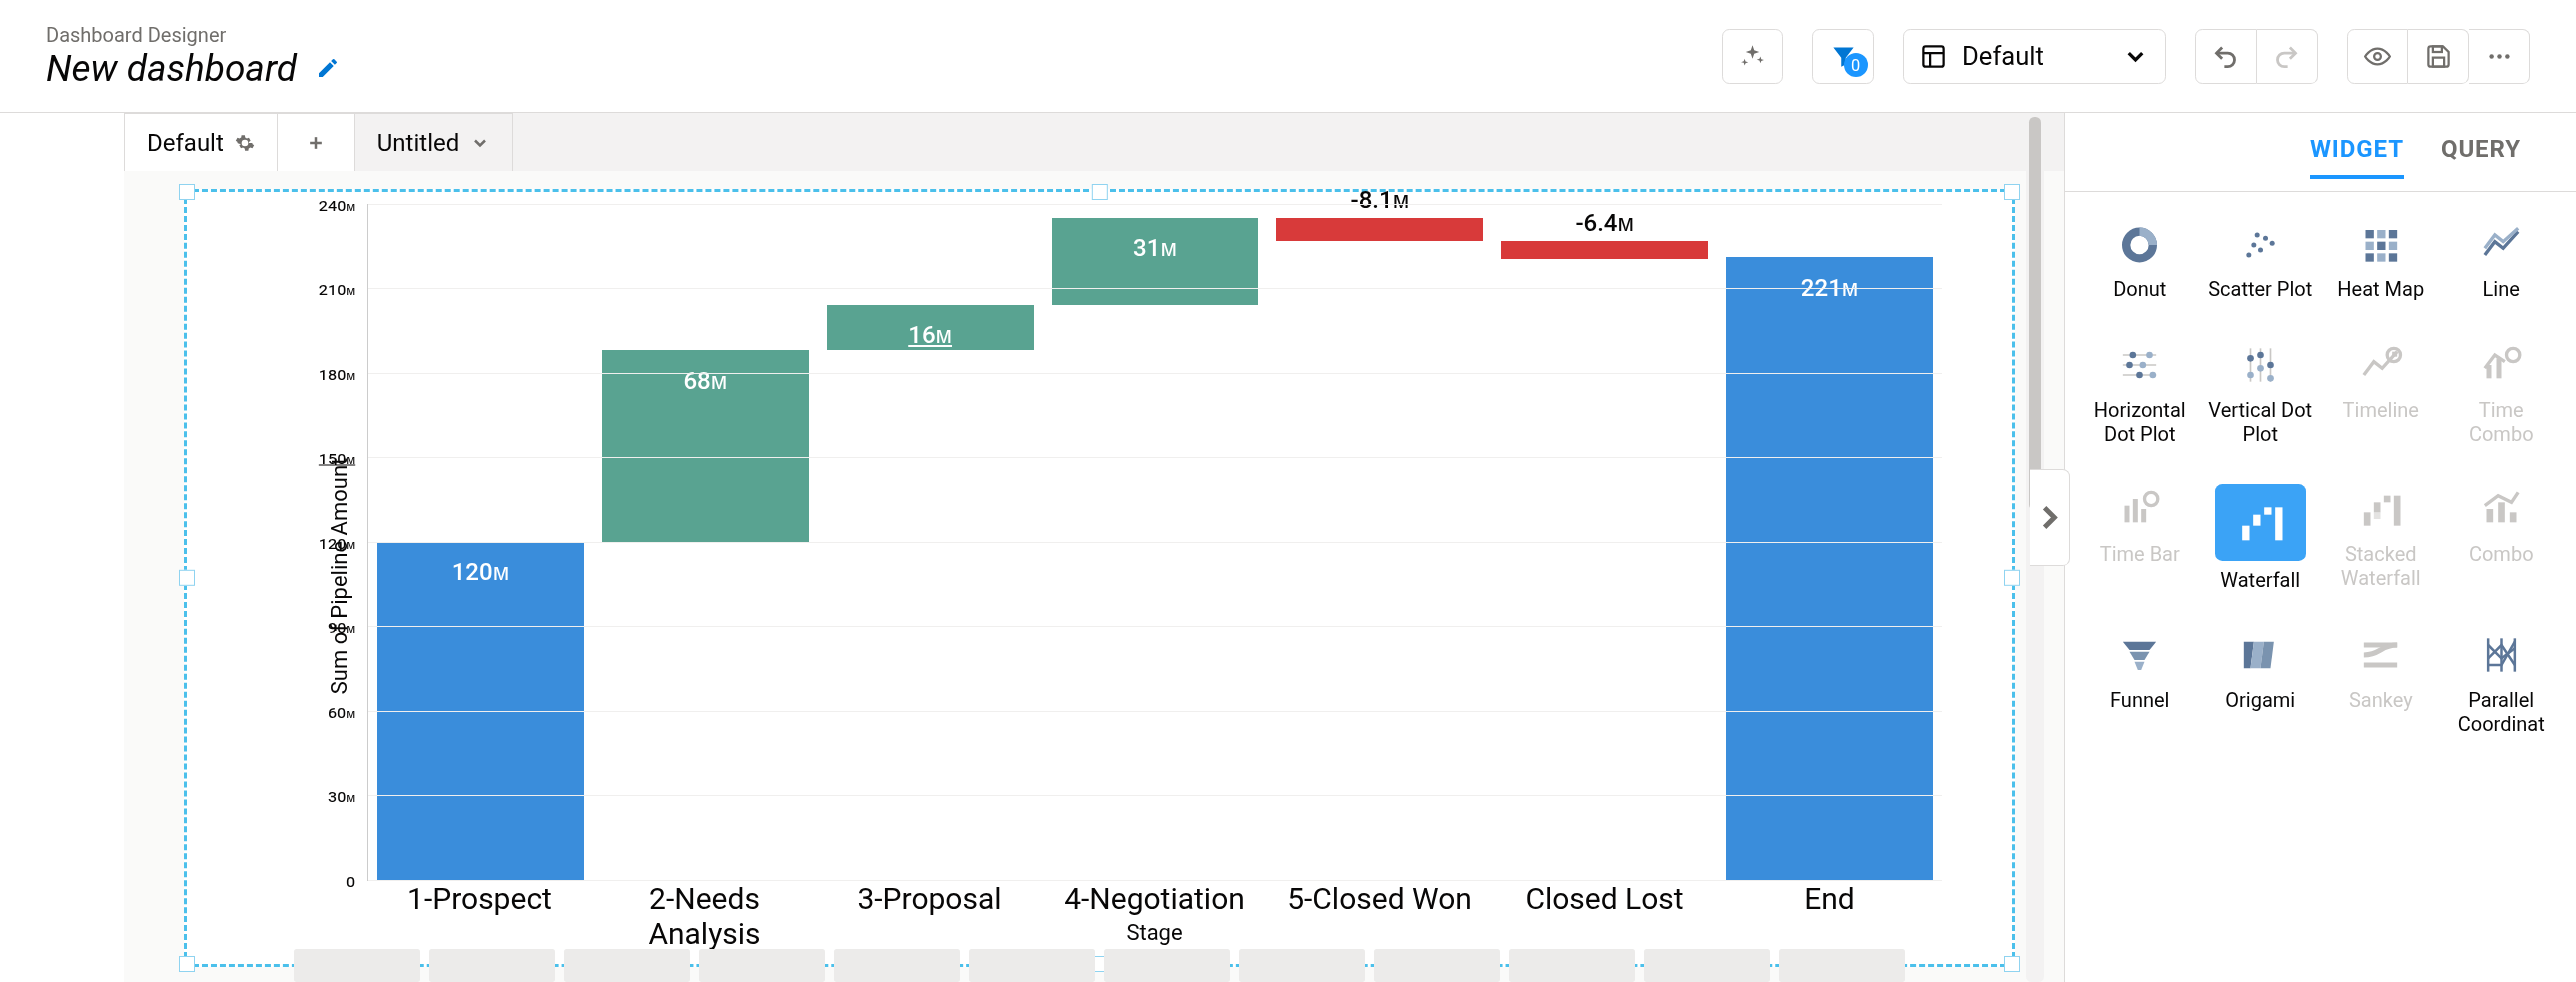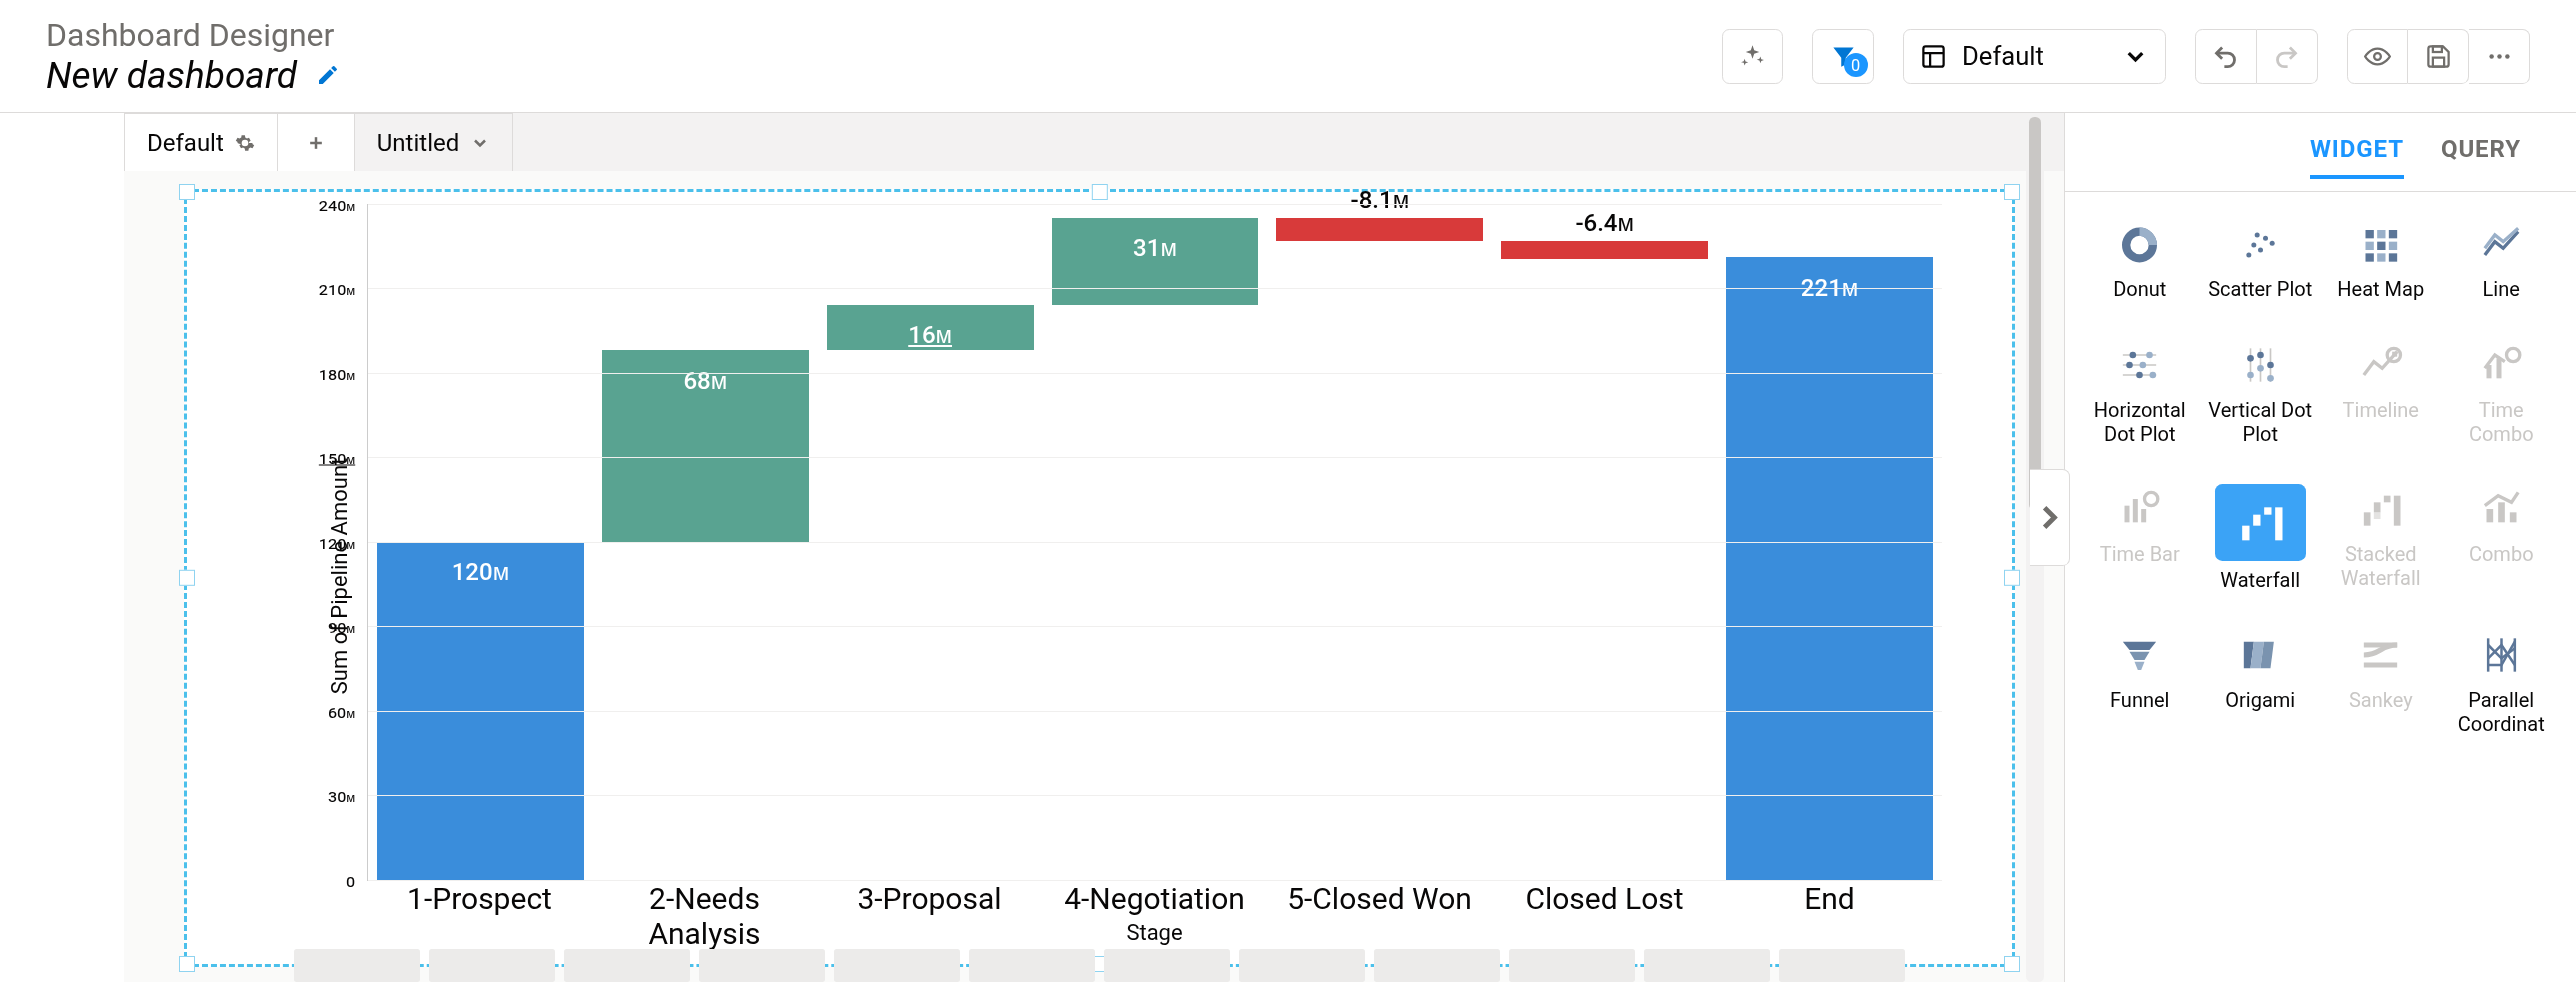--- a/index.html
+++ b/index.html
@@ -25,21 +25,21 @@
   }
 
   
   .topbar {
     height: 113px;
     border-bottom: 1.8px solid var(--border);
     display: flex; align-items: center;
     padding: 0 46px 0 46px;
   }
   .topbar .left { display:flex; flex-direction: column; }
-  .crumb { font-size: 32px; color: var(--text-weak); font-weight: 400; }
+  .crumb { font-size: 20px; color: var(--text-weak); font-weight: 400; }
   .title-row { display:flex; align-items:center; gap:19px;font-style:italic; }
   .title { font-size: 37px; font-weight: 400; color: #080707; }
   .pencil { width: 24px; height: 24px; color: var(--blue-accent); }
 
   .topbar .right { margin-left: auto; display:flex; align-items:center; gap:29px; }
   .btn-group { display:flex; }
   .btn {
     height: 55px; min-width: 55px;
     border: 1.8px solid var(--border);
     border-radius: 7.3px;

